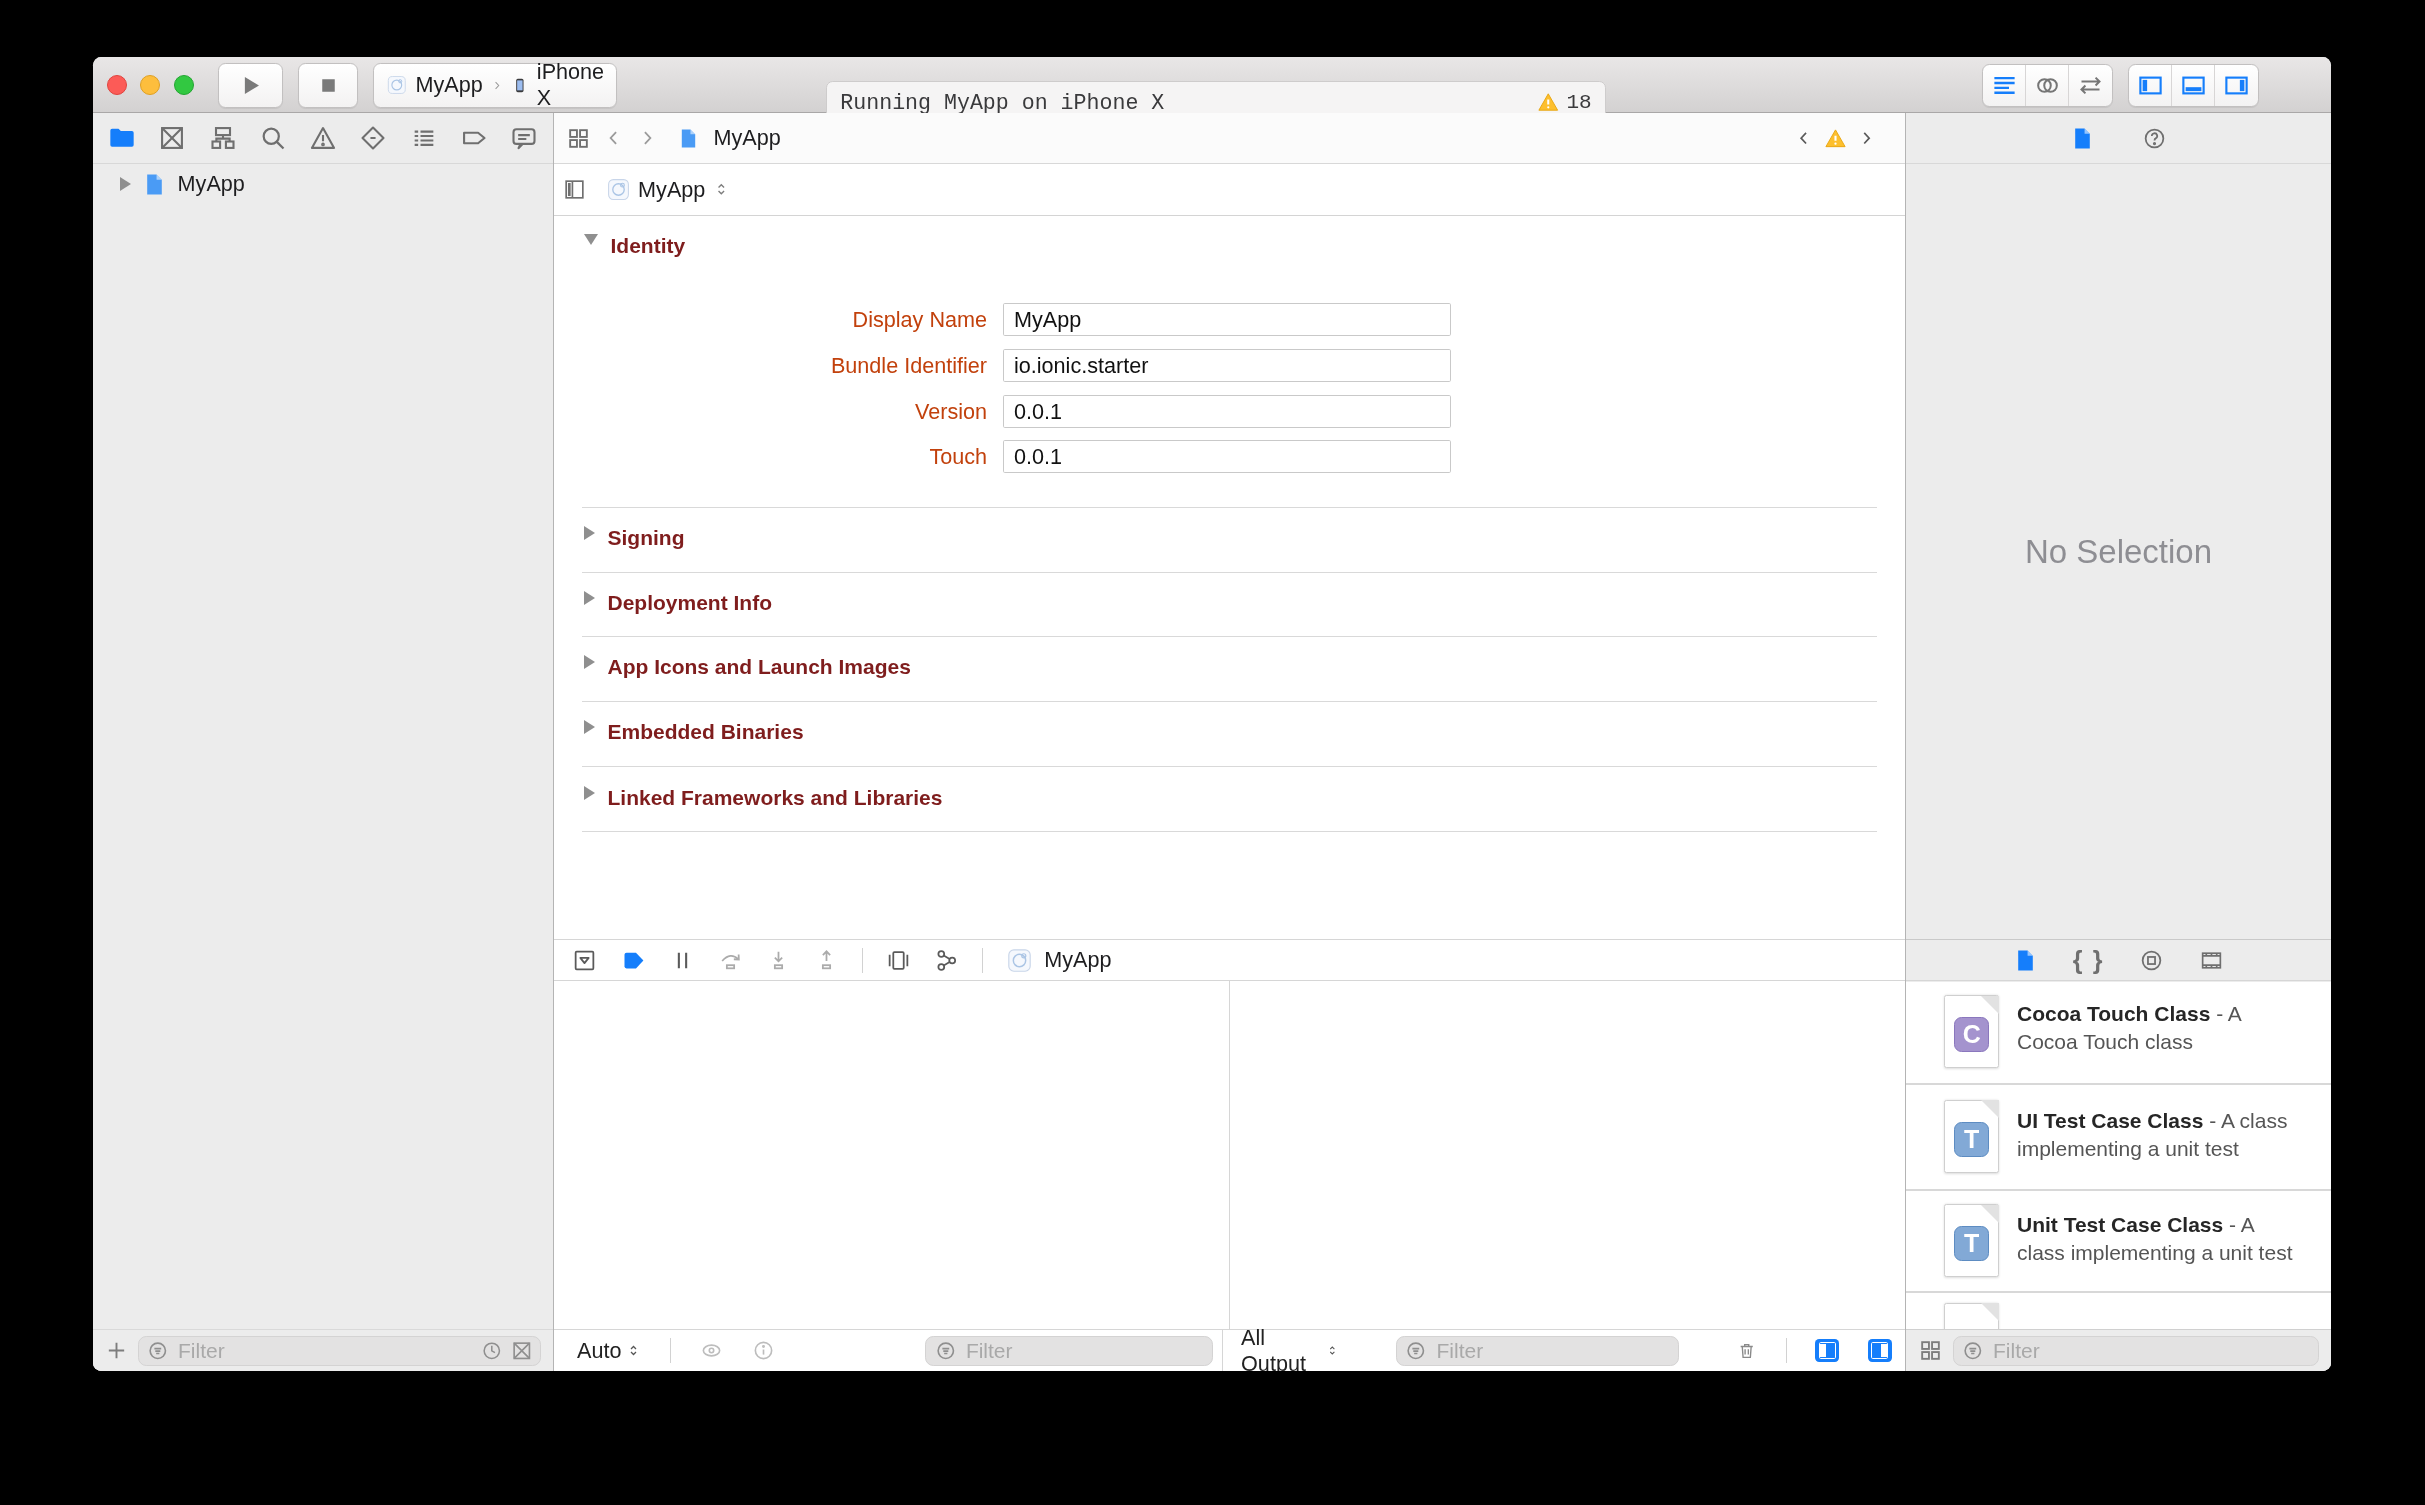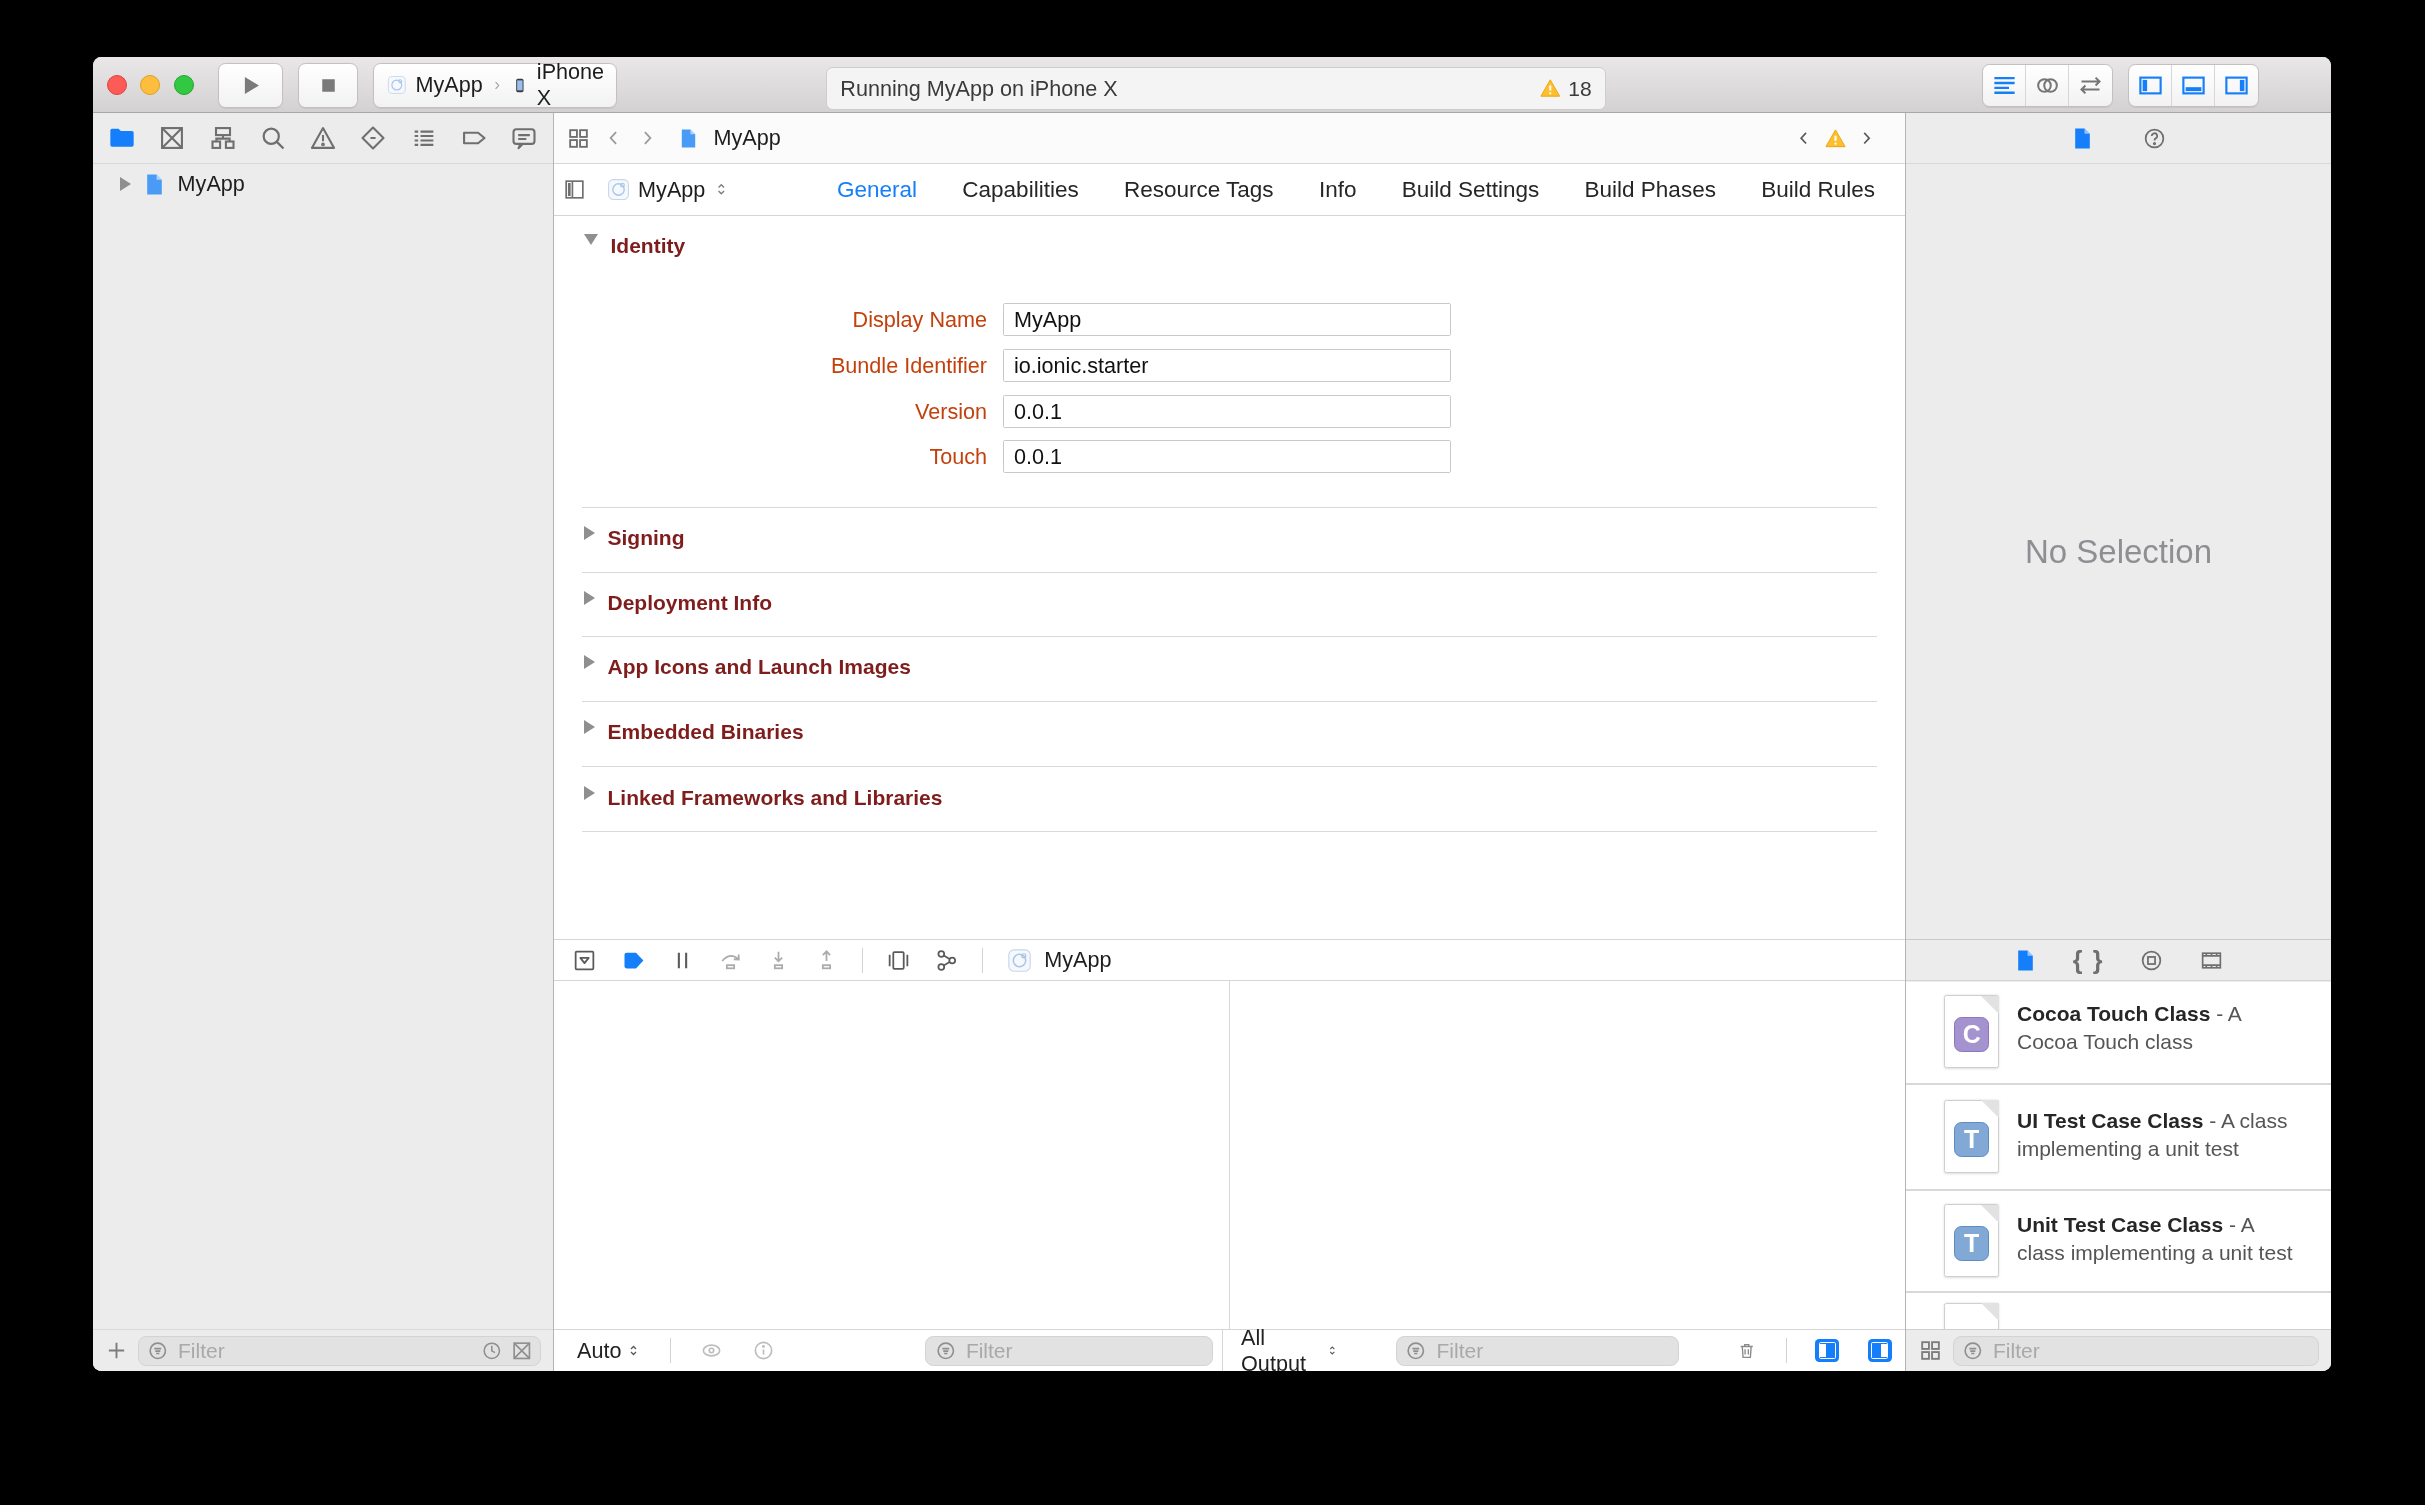--- a/index.html
+++ b/index.html
@@ -11,22 +11,22 @@
   .vsep{width:0.8px;height:25px;background:#d2d2d2;flex:0 0 0.8px;}
 
   
   .toolbar{position:absolute;left:0;top:0;right:0;height:56px;
     background:linear-gradient(#e9e7e7,#d3d1d1);border-bottom:0.8px solid #a9a7a7;}
   .light{position:absolute;top:17.5px;width:20px;height:20px;border-radius:50%;}
   .tb-btn{position:absolute;top:5.8px;display:flex;align-items:center;justify-content:center;
     background:linear-gradient(#ffffff,#f3f2f2);border:0.8px solid #c2c0c0;border-radius:7.5px;
     box-shadow:0 0.8px 0.8px rgba(0,0,0,.07);}
   .scheme{gap:8.3px;padding:0 11.6px;}
-  .status{position:absolute;left:733px;top:10px;width:780px;height:43px;background:#f5f4f4;
-    border:0.8px solid #cecccc;border-radius:6.7px;display:flex;align-items:center;padding:0 13.3px;}
+  .status{position:absolute;left:733px;top:24px;width:780px;height:43px;background:#f5f4f4;
+    border:0.8px solid #cecccc;border-radius:6.7px;display:flex;align-items:center;padding:0 13.3px;font-family:Liberation Mono, monospace;}
   .status .msg{font-size:21.6px;color:#3a3a3c;}
   .status .warns{margin-left:auto;display:flex;align-items:center;gap:6.7px;font-size:21px;color:#3a3a3c;}
   .seg{position:absolute;top:6.7px;height:43px;display:flex;background:linear-gradient(#ffffff,#f3f2f2);
     border:0.8px solid #c2c0c0;border-radius:7.5px;box-shadow:0 0.8px 0.8px rgba(0,0,0,.07);overflow:hidden;}
   .seg-btn{width:43px;display:flex;align-items:center;justify-content:center;border-right:0.8px solid #d8d6d6;}
   .seg-btn:last-child{border-right:0;}
 
   
   .nav{position:absolute;left:0;top:56px;width:461px;bottom:0;background:#ececec;border-right:0.8px solid #b4b4b4;}
   .nav-iconbar{height:51px;border-bottom:0.8px solid #d8d8d8;display:flex;align-items:center;
@@ -498,29 +498,20 @@
         </svg>
       <div class="target-sel">
         <svg width="25" height="25" viewBox="0 0 30 30">
             <use href="#i-appmini"></use>
           </svg>
         <span>MyApp</span>
         <svg width="16.6" height="16.6" style="color:#7d7d7d;" viewBox="0 0 20 20">
             <use href="#i-updown"></use>
           </svg>
       </div>
-      <div class="tabs">
-        <span class="tab active">General</span>
-        <span class="tab">Capabilities</span>
-        <span class="tab">Resource Tags</span>
-        <span class="tab">Info</span>
-        <span class="tab">Build Settings</span>
-        <span class="tab">Build Phases</span>
-        <span class="tab">Build Rules</span>
-      </div>
     </div>
 
     <div class="content">
       <div class="sec-head" style="top:16.6px;">
         <span class="tri-d"></span>
         <span>Identity</span>
       </div>
 
       <div class="frow" style="top:86px;">
         <label>Display Name</label>

